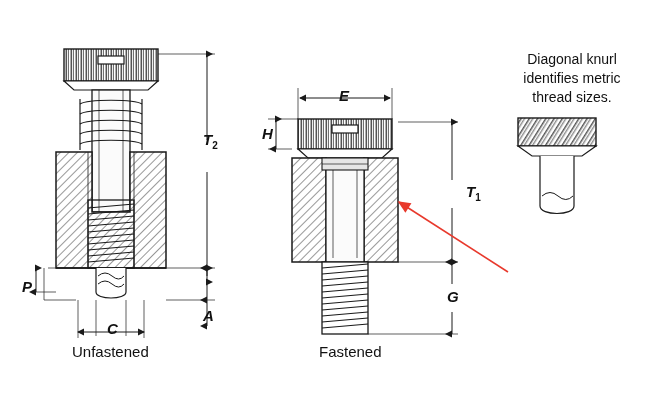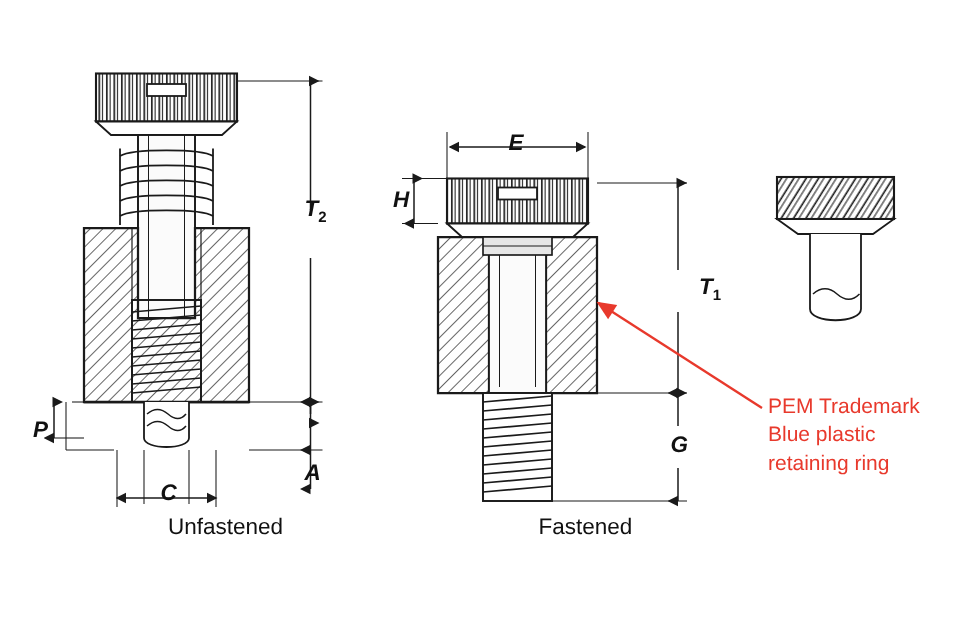--- a/index.html
+++ b/index.html
@@ -4,21 +4,21 @@
 <style>
   html,body{margin:0;padding:0;}
   body{
     width:650px;height:414px;background:#ffffff;
     font-family:"Liberation Sans", sans-serif;
     color:#000;overflow:hidden;position:relative;
   }
   #stage{position:absolute;left:0;top:0;width:650px;height:414px;}
   .dim{position:absolute;font-size:15px;font-style:italic;font-weight:bold;color:#111;}
   .dim sub{font-size:10px;font-style:normal;font-weight:bold;}
-  .caption{position:absolute;font-size:15px;color:#111;margin-left:40px;}
+  .caption{position:absolute;font-size:15px;color:#111;}
   .note{position:absolute;font-size:14px;color:#111;line-height:1.35;text-align:center;}
   .redtext{position:absolute;font-size:14px;color:#e8392c;line-height:1.35;}
   svg{position:absolute;left:0;top:0;}
 </style>
 </head>
 <body>
 
 <div id="stage">
 
   <svg width="650" height="414" viewBox="0 0 650 414">
@@ -205,17 +205,17 @@
   <div class="dim" style="left:339px;top:87px;">E</div>
   <div class="dim" style="left:262px;top:125px;">H</div>
   <div class="dim" style="left:466px;top:183px;">
     <span>T</span><sub>1</sub>
   </div>
   <div class="dim" style="left:447px;top:288px;">G</div>
 
   <div class="caption" style="left:72px;top:343px;">Unfastened</div>
   <div class="caption" style="left:319px;top:343px;text-align:center;">Fastened</div>
 
-  <div class="redtext" style="left:512px;top:261px;width:130px;white-space:pre-line;">PEM Trademark
-Blue plastic
-retaining ring</div>
+  <div class="note" style="left:508px;top:50px;width:128px;white-space:pre-line;">Diagonal knurl
+identifies metric
+thread sizes.</div>
 
 </div>
 
 </body></html>

